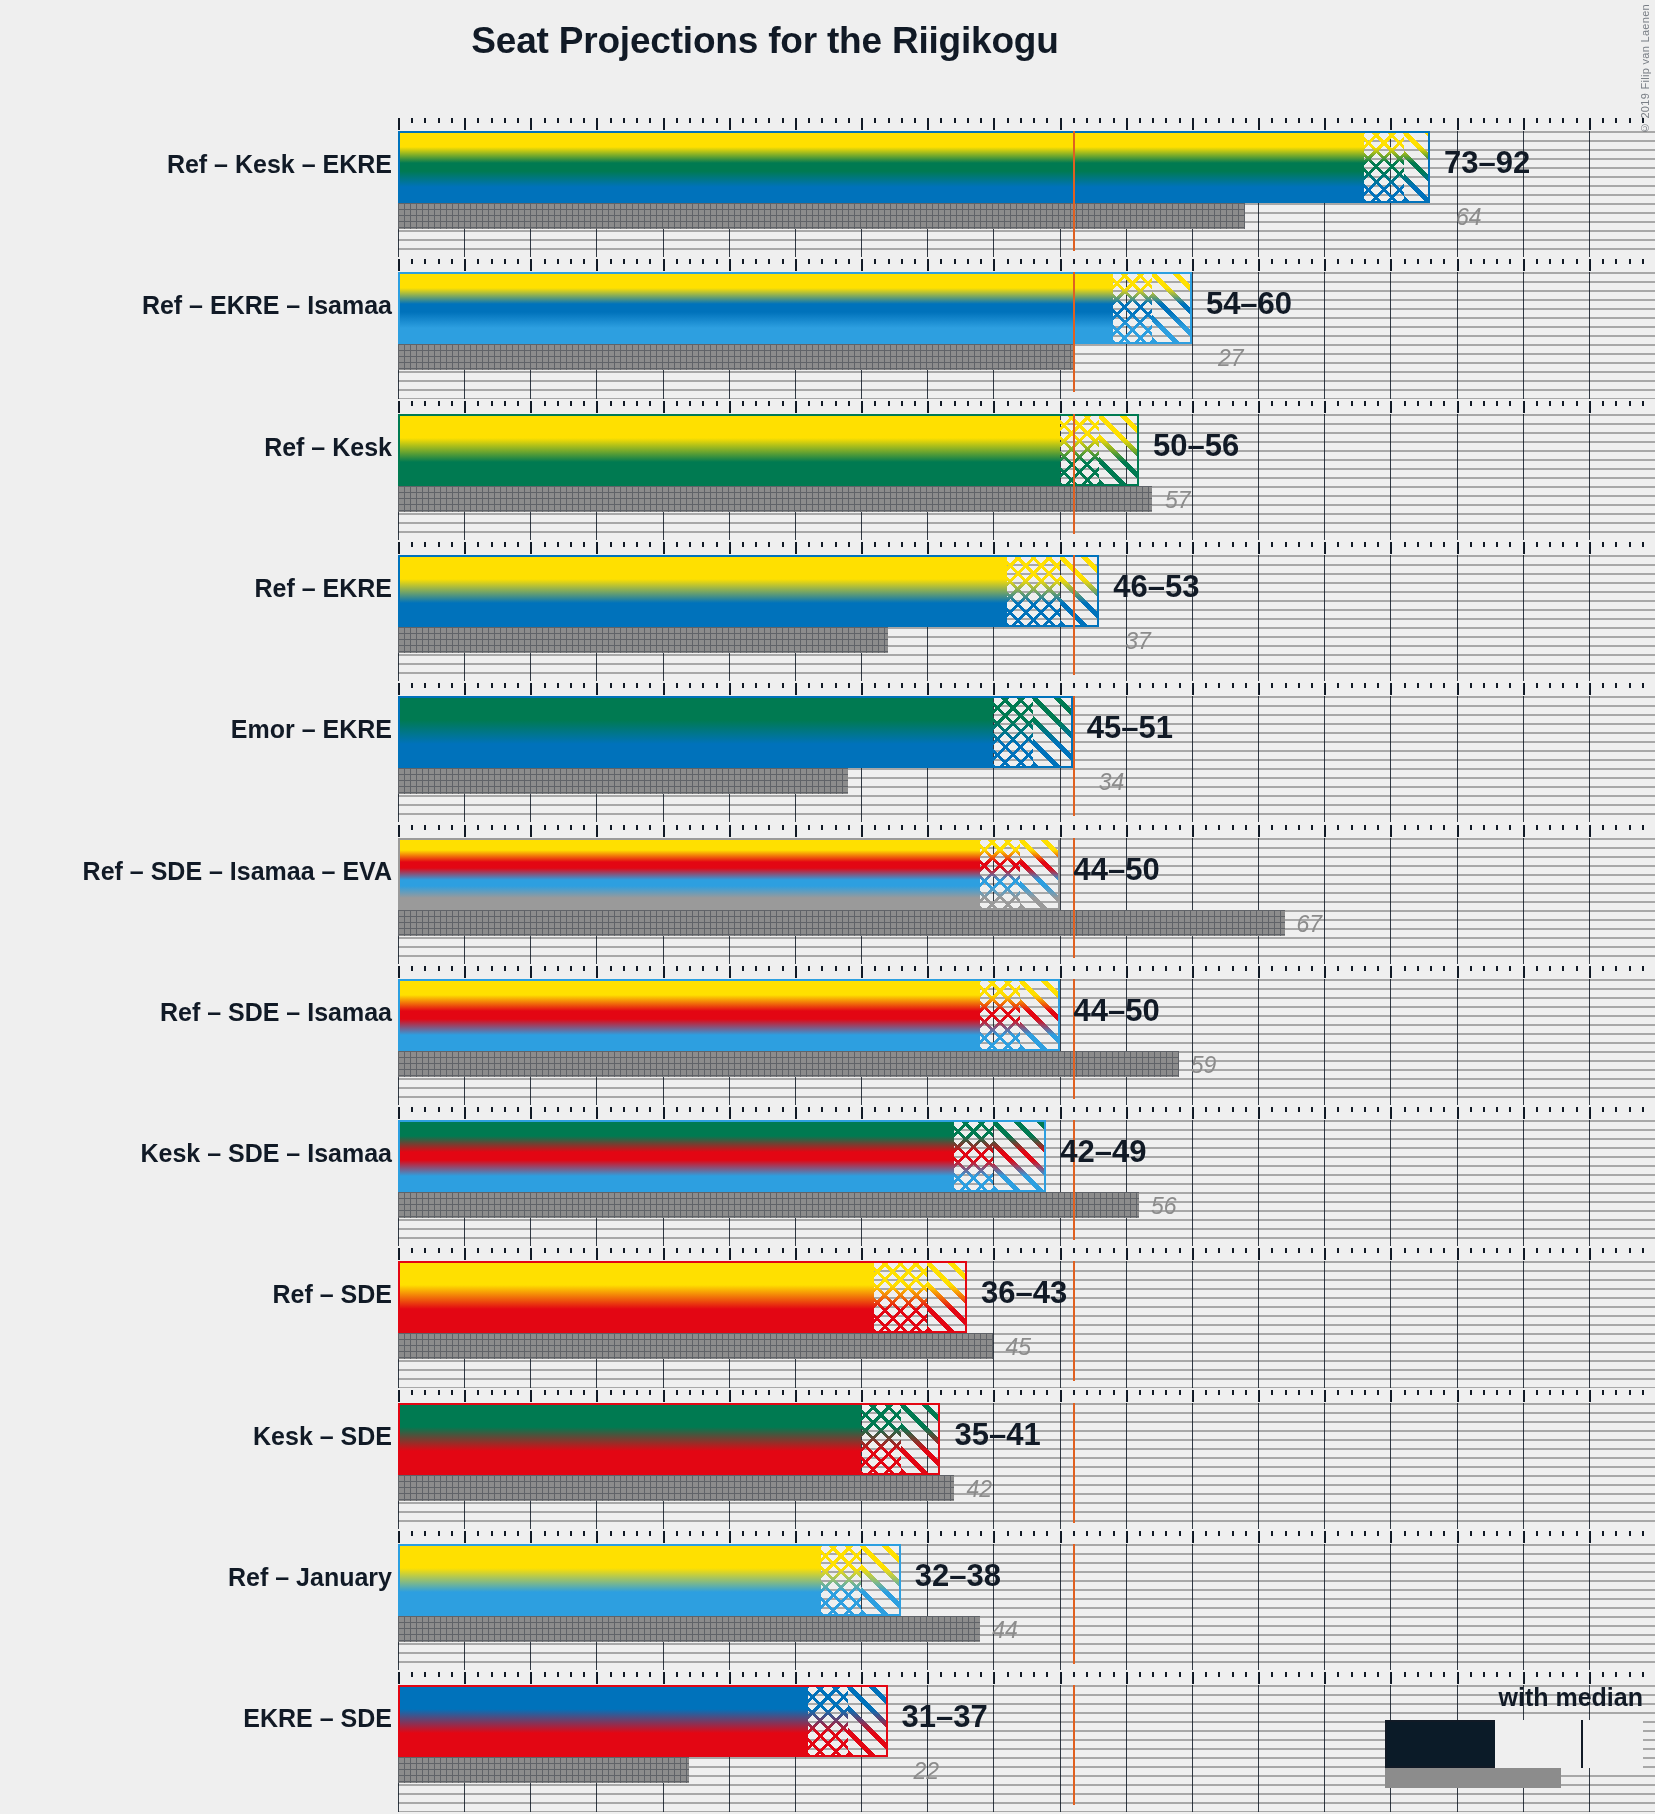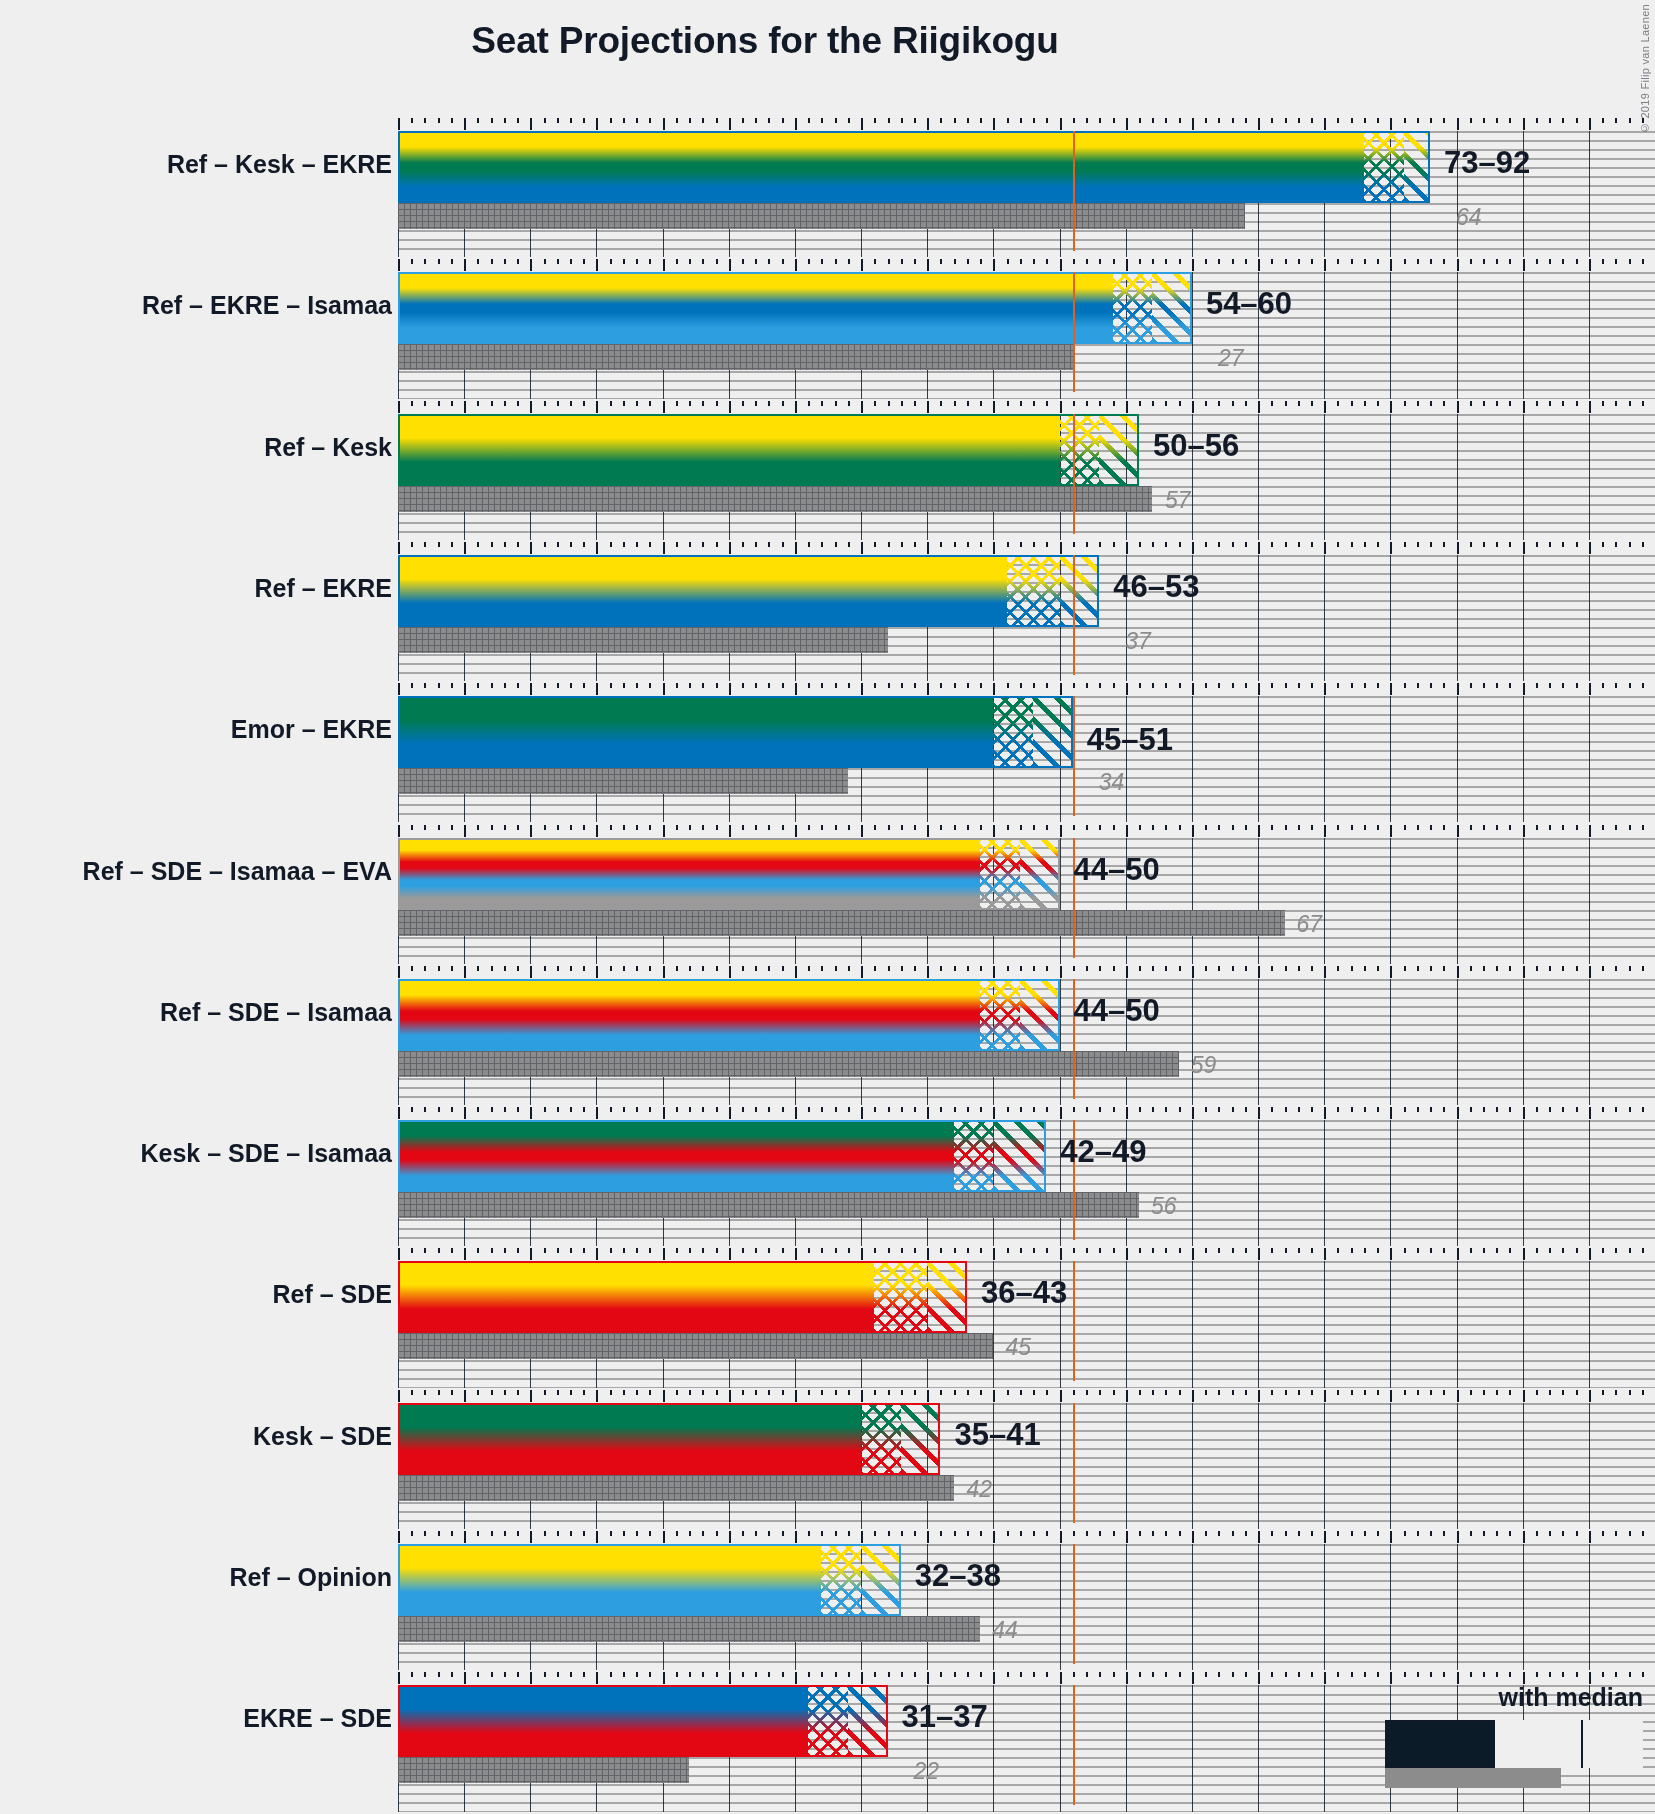--- a/index.html
+++ b/index.html
@@ -775,21 +775,21 @@
         <div class="lastbar" style="top: 85px; width: 449.874px; background: rgb(140, 140, 140);">
           <div class="dots" style="background-image: repeating-linear-gradient(to right, rgb(17, 26, 38) 0px, rgb(17, 26, 38) 1px, transparent 1px, transparent 6px), repeating-linear-gradient(rgb(17, 26, 38) 0px, rgb(17, 26, 38) 1px, transparent 1px, transparent 6px); opacity: 0.35;"></div>
         </div>
         <div class="bar" style="top: 13px; height: 72px; width: 674.811px;">
           <div class="fill seg-lo" style="width: 595.421px; background: linear-gradient(rgb(0, 122, 81) 16.7%, rgb(0, 122, 81) 33.3%, rgb(0, 114, 187) 66.7%, rgb(0, 114, 187) 83.3%);"></div>
           <div class="hatch-cross" style="left: 595.421px; width: 39.6947px; background: linear-gradient(rgb(0, 122, 81) 16.7%, rgb(0, 122, 81) 33.3%, rgb(0, 114, 187) 66.7%, rgb(0, 114, 187) 83.3%); mask-image: repeating-linear-gradient(45deg, rgb(0, 0, 0) 0px, rgb(0, 0, 0) 3px, transparent 3px, transparent 11px), repeating-linear-gradient(-45deg, rgb(0, 0, 0) 0px, rgb(0, 0, 0) 3px, transparent 3px, transparent 11px);"></div>
           <div class="hatch-diag" style="left: 635.116px; width: 39.6947px; background: linear-gradient(rgb(0, 122, 81) 16.7%, rgb(0, 122, 81) 33.3%, rgb(0, 114, 187) 66.7%, rgb(0, 114, 187) 83.3%); mask-image: repeating-linear-gradient(45deg, rgb(0, 0, 0) 0px, rgb(0, 0, 0) 5px, transparent 5px, transparent 16px);"></div>
           <div class="bar-outline" style="border-color: rgb(0, 114, 187);"></div>
         </div>
         <div class="majority" style="left: 674.811px; top: 13px; height: 120px; background: rgb(224, 96, 32);"></div>
-        <div class="valtext" style="left: 688.811px; top: 27px; margin-top: 12px;">45–51</div>
+        <div class="valtext" style="left: 688.811px; top: 27px;">45–51</div>
         <div class="lasttext" style="left: 700.811px; top: 86px;">34</div>
       </div>
       <div class="row" style="top: 706.5px; height: 141.3px;">
         <div class="ticks" style="top: 0px;">
           <div class="tick major" style="left: 0px;"></div>
           <div class="tick minor" style="left: 13.2316px;"></div>
           <div class="tick minor" style="left: 26.4632px;"></div>
           <div class="tick minor" style="left: 39.6947px;"></div>
           <div class="tick minor" style="left: 52.9263px;"></div>
           <div class="tick major" style="left: 66.1579px;"></div>
@@ -1568,21 +1568,21 @@
           <div class="gridcol" style="left: 661.579px;"></div>
           <div class="gridcol" style="left: 727.737px;"></div>
           <div class="gridcol" style="left: 793.895px;"></div>
           <div class="gridcol" style="left: 860.053px;"></div>
           <div class="gridcol" style="left: 926.211px;"></div>
           <div class="gridcol" style="left: 992.368px;"></div>
           <div class="gridcol" style="left: 1058.53px;"></div>
           <div class="gridcol" style="left: 1124.68px;"></div>
           <div class="gridcol" style="left: 1190.84px;"></div>
         </div>
-        <div class="rowlabel" style="top: 32px;">Ref – Opinion</div>
+        <div class="rowlabel" style="top: 32px;">Ref – January</div>
         <div class="lastbar" style="top: 85px; width: 582.189px; background: rgb(140, 140, 140);">
           <div class="dots" style="background-image: repeating-linear-gradient(to right, rgb(17, 26, 38) 0px, rgb(17, 26, 38) 1px, transparent 1px, transparent 6px), repeating-linear-gradient(rgb(17, 26, 38) 0px, rgb(17, 26, 38) 1px, transparent 1px, transparent 6px); opacity: 0.35;"></div>
         </div>
         <div class="bar" style="top: 13px; height: 72px; width: 502.8px;">
           <div class="fill seg-lo" style="width: 423.411px; background: linear-gradient(rgb(255, 224, 0) 16.7%, rgb(255, 224, 0) 33.3%, rgb(45, 159, 224) 66.7%, rgb(45, 159, 224) 83.3%);"></div>
           <div class="hatch-cross" style="left: 423.411px; width: 39.6947px; background: linear-gradient(rgb(255, 224, 0) 16.7%, rgb(255, 224, 0) 33.3%, rgb(45, 159, 224) 66.7%, rgb(45, 159, 224) 83.3%); mask-image: repeating-linear-gradient(45deg, rgb(0, 0, 0) 0px, rgb(0, 0, 0) 3px, transparent 3px, transparent 11px), repeating-linear-gradient(-45deg, rgb(0, 0, 0) 0px, rgb(0, 0, 0) 3px, transparent 3px, transparent 11px);"></div>
           <div class="hatch-diag" style="left: 463.105px; width: 39.6947px; background: linear-gradient(rgb(255, 224, 0) 16.7%, rgb(255, 224, 0) 33.3%, rgb(45, 159, 224) 66.7%, rgb(45, 159, 224) 83.3%); mask-image: repeating-linear-gradient(45deg, rgb(0, 0, 0) 0px, rgb(0, 0, 0) 5px, transparent 5px, transparent 16px);"></div>
           <div class="bar-outline" style="border-color: rgb(45, 159, 224);"></div>
         </div>
         <div class="majority" style="left: 674.811px; top: 13px; height: 120px; background: rgb(224, 96, 32);"></div>

